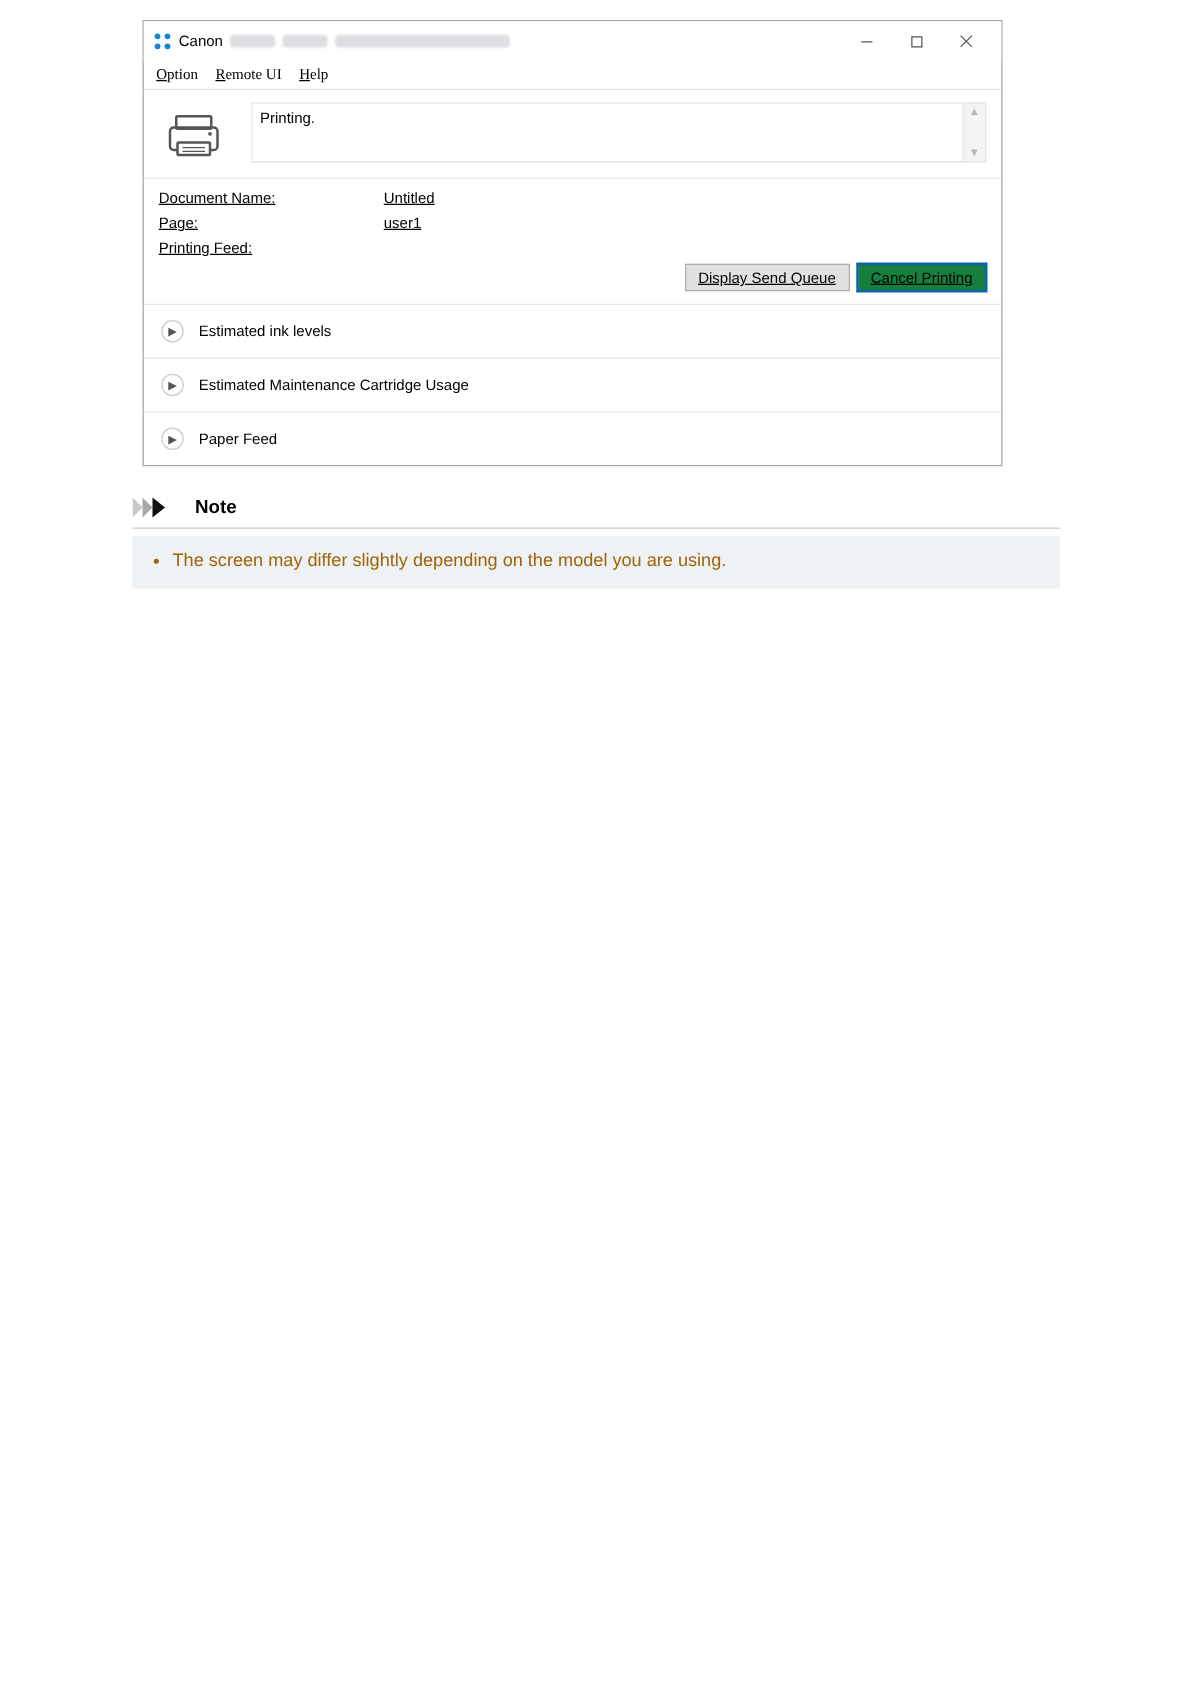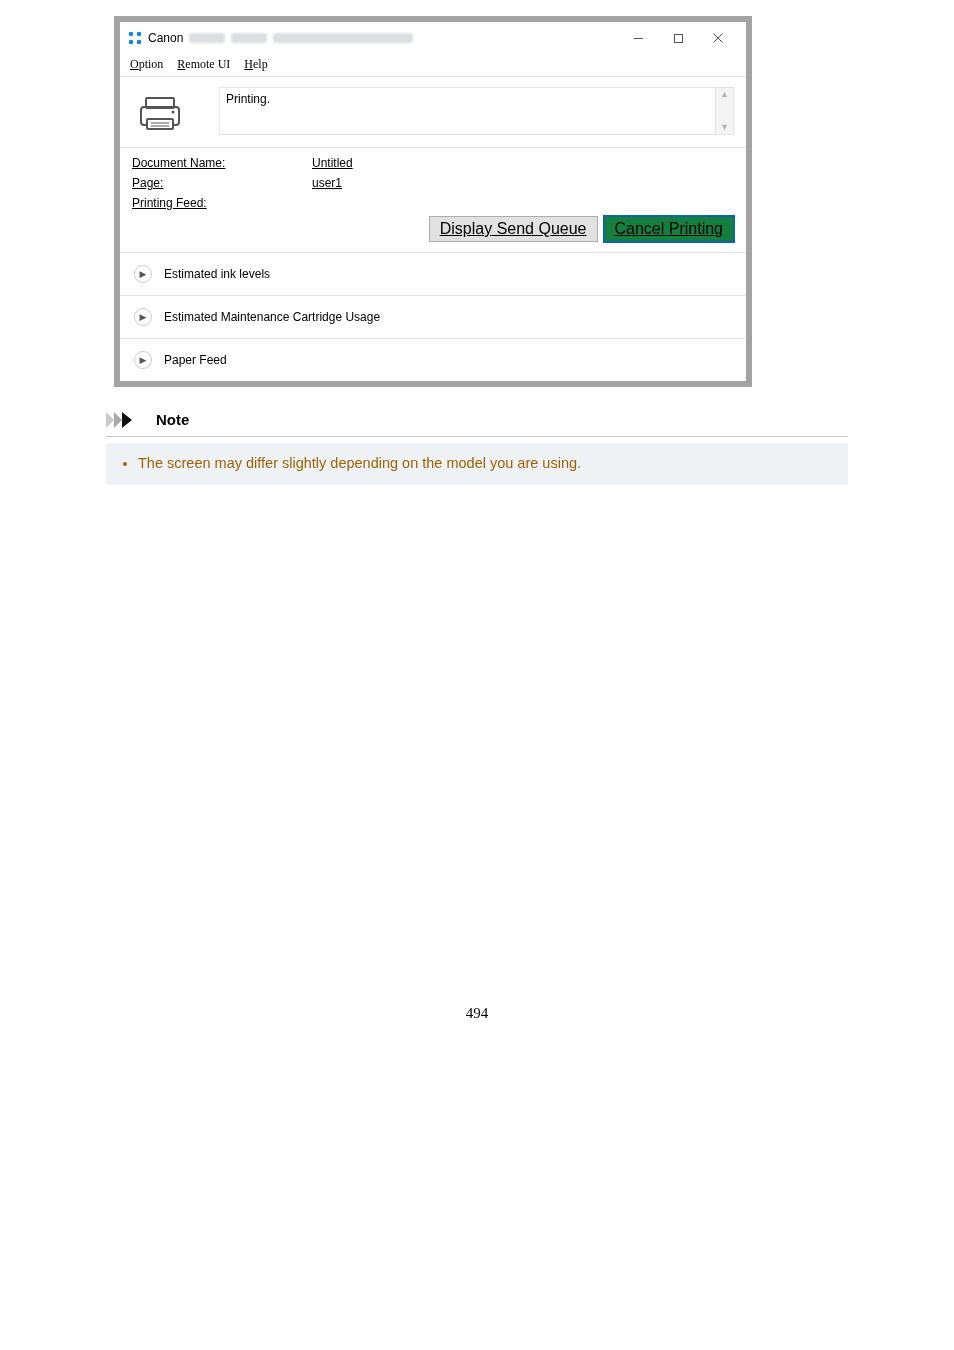--- a/index.html
+++ b/index.html
@@ -8,23 +8,23 @@
     background: #ffffff;
     font-family: "Segoe UI", Tahoma, Arial, sans-serif;
     font-size: 12px;
     color: #000;
     width: 954px;
   }
   .page {
     padding: 16px 106px 0 106px;
   }
   .window {
-    border: 6px solid #a3a3a3;
+    border: 1px solid #a3a3a3;
     background: #fff;
-    width: 638px;
+    width: 688px;
     margin-left: 8px;
   }
   .titlebar {
     display: flex;
     align-items: center;
     padding: 5px 8px;
     background: #fff;
   }
   .titlebar-left {
     display: flex;
@@ -67,21 +67,21 @@
     gap: 14px;
     padding: 3px 10px 4px 10px;
     border-bottom: 1px solid #e6e6e6;
     font-size: 12px;
   }
   .menu-item { color: #000; font-family: Liberation Serif, serif; }
   .underline { text-decoration: underline; }
   .status-row {
     display: flex;
     padding: 10px 12px 12px 12px;
-    gap: 31px;
+    gap: 18px;
     border-bottom: 1px solid #e6e6e6;
   }
   .printer-icon {
     width: 56px;
     height: 48px;
     display: flex;
     align-items: center;
     justify-content: center;
     padding-top: 4px;
   }
@@ -129,21 +129,21 @@
   .action-row {
     display: flex;
     justify-content: flex-end;
     gap: 6px;
     margin-top: 6px;
   }
   .dlg-btn {
     border: 1px solid #adadad;
     background: #e1e1e1;
     padding: 3px 10px;
-    font-size: 16px;
+    font-size: 12px;
     font-family: inherit;
     min-width: 88px;
     cursor: default;
   }
   .dlg-btn.focus {
     outline: 2px solid #0a64ad;
     outline-offset: -1px;
     background: #15803d;
   }
   .expander {
@@ -313,15 +313,14 @@
         <polygon points="8,0 16,8 8,16" fill="#a9a9a9"></polygon>
         <polygon points="16,0 26,8 16,16" fill="#111"></polygon>
       </svg>
     </span>
     <span class="note-title">Note</span>
   </div>
   <div class="note-body">
     <span class="bullet">The screen may differ slightly depending on the model you are using.</span>
   </div>
 
-  <div class="page-num">494</div>
 
 </div>
 
 </body></html>

